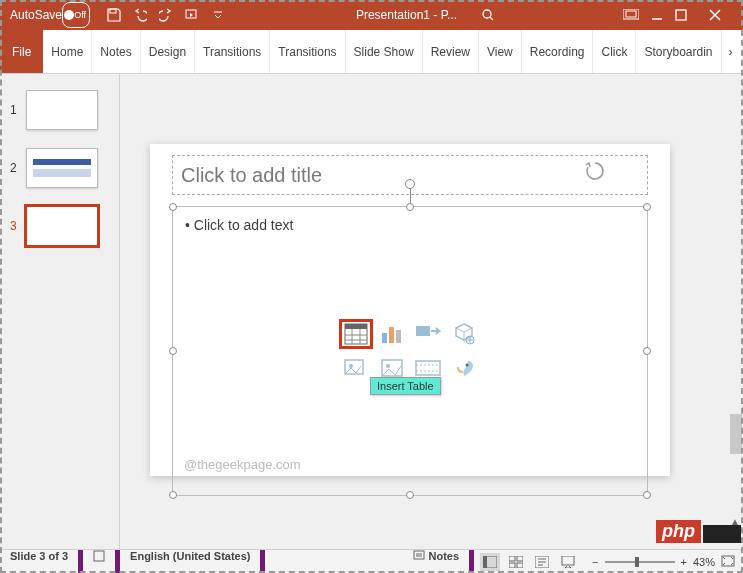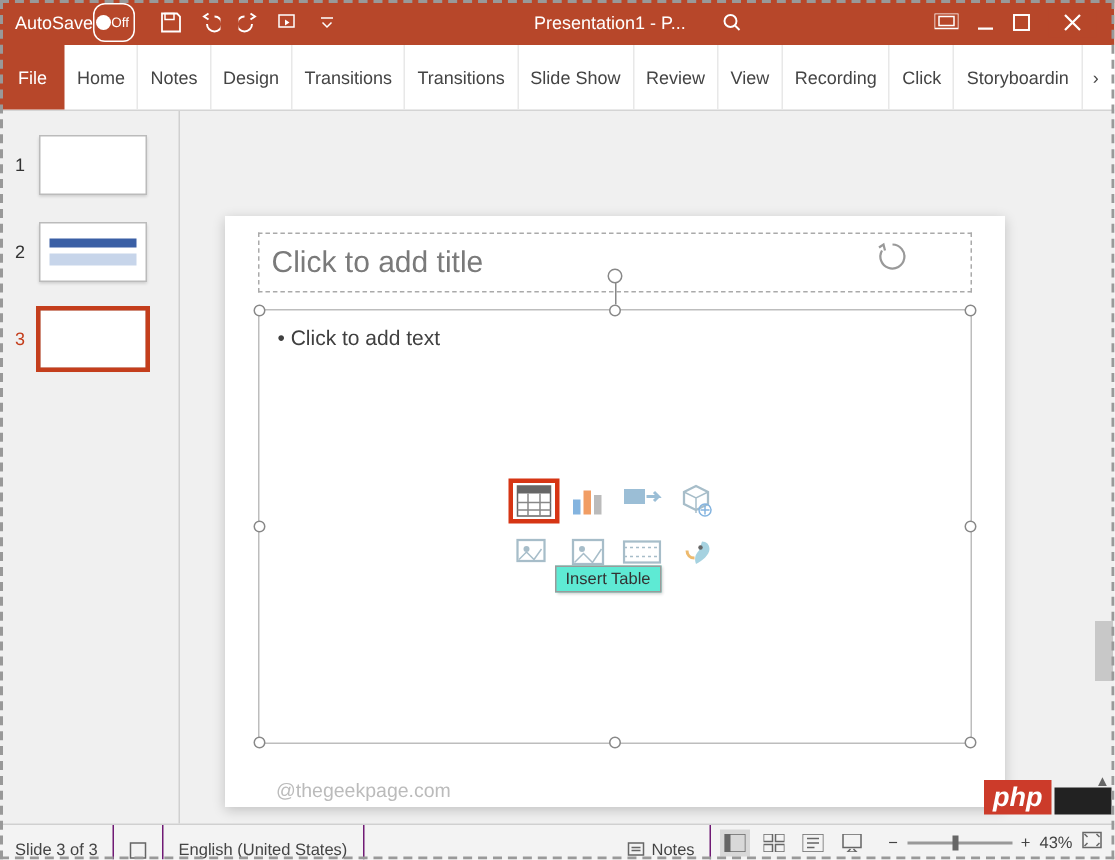--- a/index.html
+++ b/index.html
@@ -32,21 +32,21 @@
 .thumb-row { display: flex; align-items: center; gap: 6px; padding-left: 10px; }
 .thumb-num { width: 10px; font-size: 12px; color: #333; }
 .thumb { width: 72px; height: 40px; background: #fff; border: 1px solid #bbb; box-shadow: 0 1px 2px rgba(0,0,0,0.15); position: relative; }
 .thumb.selected { outline: 3px solid #c43e1c; outline-offset: -1px; }
 .thumb.selected.t3 { outline-color: #c43e1c; }
 .thumb2-bar { position: absolute; left: 6px; top: 10px; right: 6px; height: 6px; background: #3a5fa5; }
 .thumb2-bar2 { position: absolute; left: 6px; top: 20px; right: 6px; height: 8px; background: #c7d5ea; }
 
 
 .editor { flex: 1; position: relative; background: #f0f0f0; }
-.slide { position: absolute; left: 30px; top: 70px; width: 520px; height: 394px; background: #fff; box-shadow: 0 2px 8px rgba(0,0,0,0.2); }
+.slide { position: absolute; left: 30px; top: 70px; width: 520px; height: 332px; background: #fff; box-shadow: 0 2px 8px rgba(0,0,0,0.2); }
 
 
 .title-ph { position: absolute; left: 22px; top: 11px; width: 476px; height: 40px; border: 1px dashed #aaa; display: flex; align-items: center; padding-left: 8px; font-size: 20px; color: #7a7a7a; }
 .title-action { position: absolute; right: 64px; top: 16px; width: 22px; height: 22px; }
 
 
 .content-ph { position: absolute; left: 22px; top: 62px; width: 476px; height: 290px; border: 1px solid #bdbdbd; }
 .content-ph .handle { position: absolute; width: 8px; height: 8px; background: #fff; border: 1px solid #888; border-radius: 50%; }
 .content-ph .h-nw { left: -4px; top: -4px; }
 .content-ph .h-n  { left: 50%; top: -4px; margin-left: -4px; }
@@ -71,21 +71,21 @@
 
 
 .vscroll { position: absolute; right: 0; top: 60px; bottom: 0; width: 16px; background: #f0f0f0; }
 .vscroll .thumb-bar { position: absolute; right: 1px; top: 280px; width: 12px; height: 40px; background: #c8c8c8; }
 .vscroll .arrow { position: absolute; left: 0; width: 16px; height: 16px; display:flex; align-items:center; justify-content:center; color:#666; font-size:10px; }
 .vscroll .arrow.up { bottom: 34px; }
 .vscroll .arrow.down { bottom: 18px; }
 
 
 .status { position: absolute; left: 0; right: 0; bottom: 0; height: 24px; background: #f3f3f3; border-top: 1px solid #d0d0d0; display: flex; align-items: center; font-size: 11px; color: #444; }
-.status .seg { padding: 0 10px; border-right: 1px solid #701a75; height: 100%; display: flex; align-items: flex-end; gap: 4px; }
+.status .seg { padding: 0 10px; border-right: 5px solid #701a75; height: 100%; display: flex; align-items: flex-start; gap: 4px; font-weight: bold; }
 .status .spacer { flex: 1; }
 .status .views { display: flex; align-items: center; gap: 6px; padding: 0 6px; }
 .status .view-btn { width: 20px; height: 18px; display: flex; align-items: center; justify-content: center; }
 .status .view-btn.active { background: #d8d8d8; }
 .status .zoom { display: flex; align-items: center; gap: 6px; padding: 0 8px; }
 .status .zoom-track { width: 70px; height: 2px; background: #999; position: relative; }
 .status .zoom-thumb { position: absolute; left: 30px; top: -4px; width: 4px; height: 10px; background: #666; }
 
 .php-badge { position: absolute; right: 42px; bottom: 30px; background: #cc3b2a; color: #fff; font-size: 18px; font-weight: bold; padding: 1px 6px; font-style: italic; }
 .cn-badge { position: absolute; right: 2px; bottom: 30px; width: 38px; height: 18px; background: #222; }

